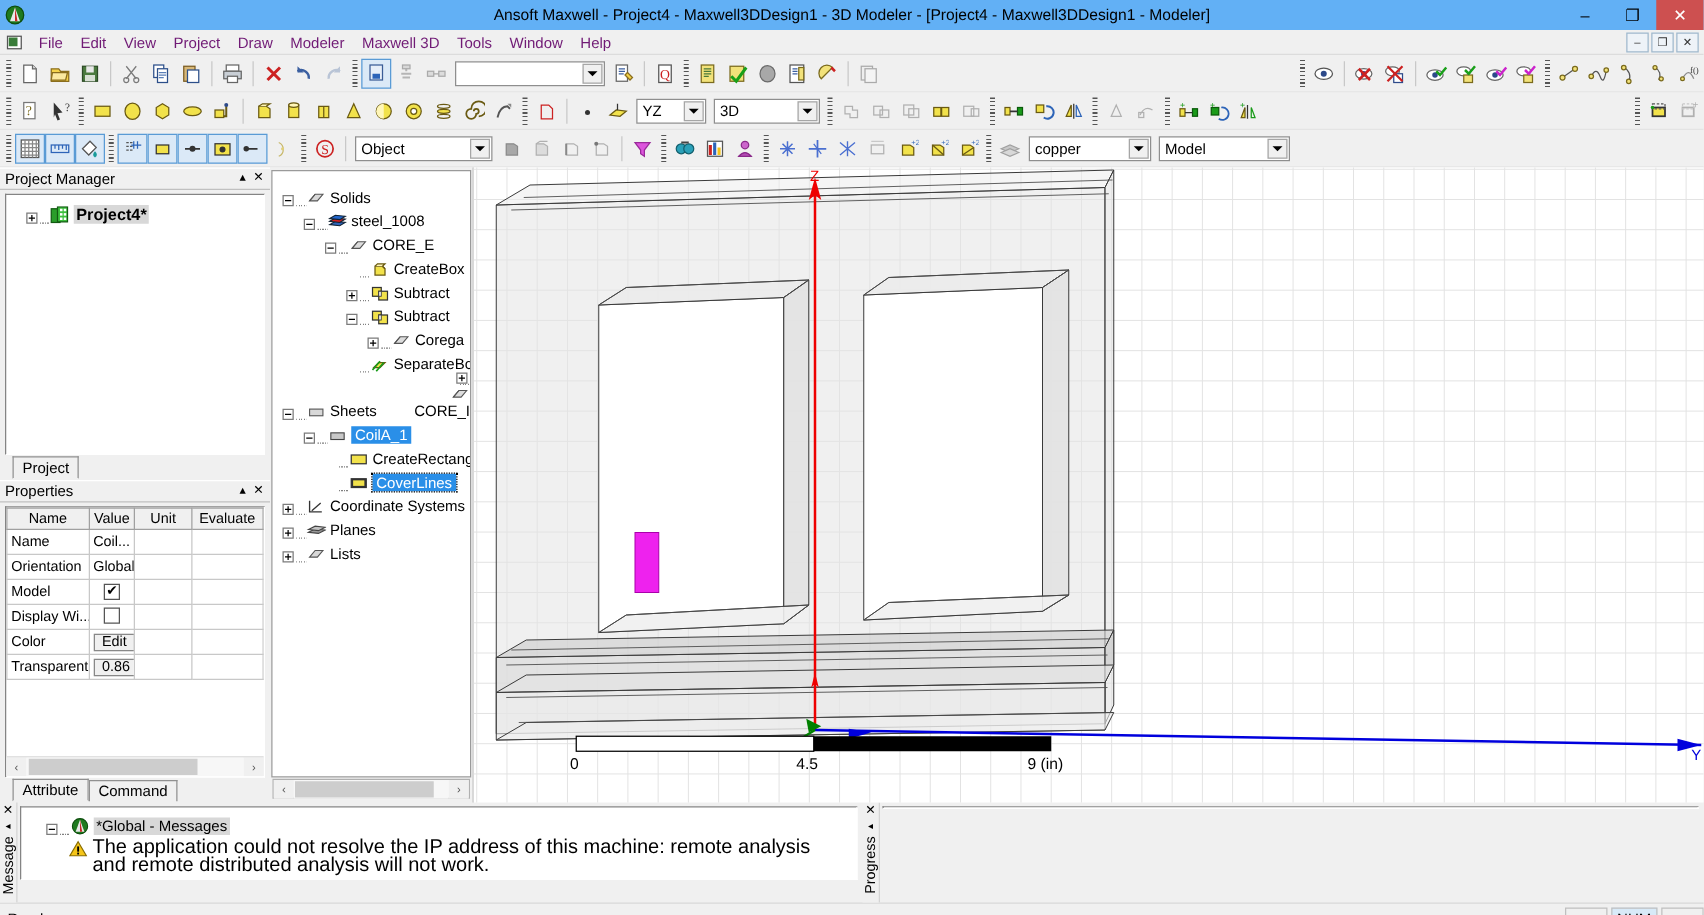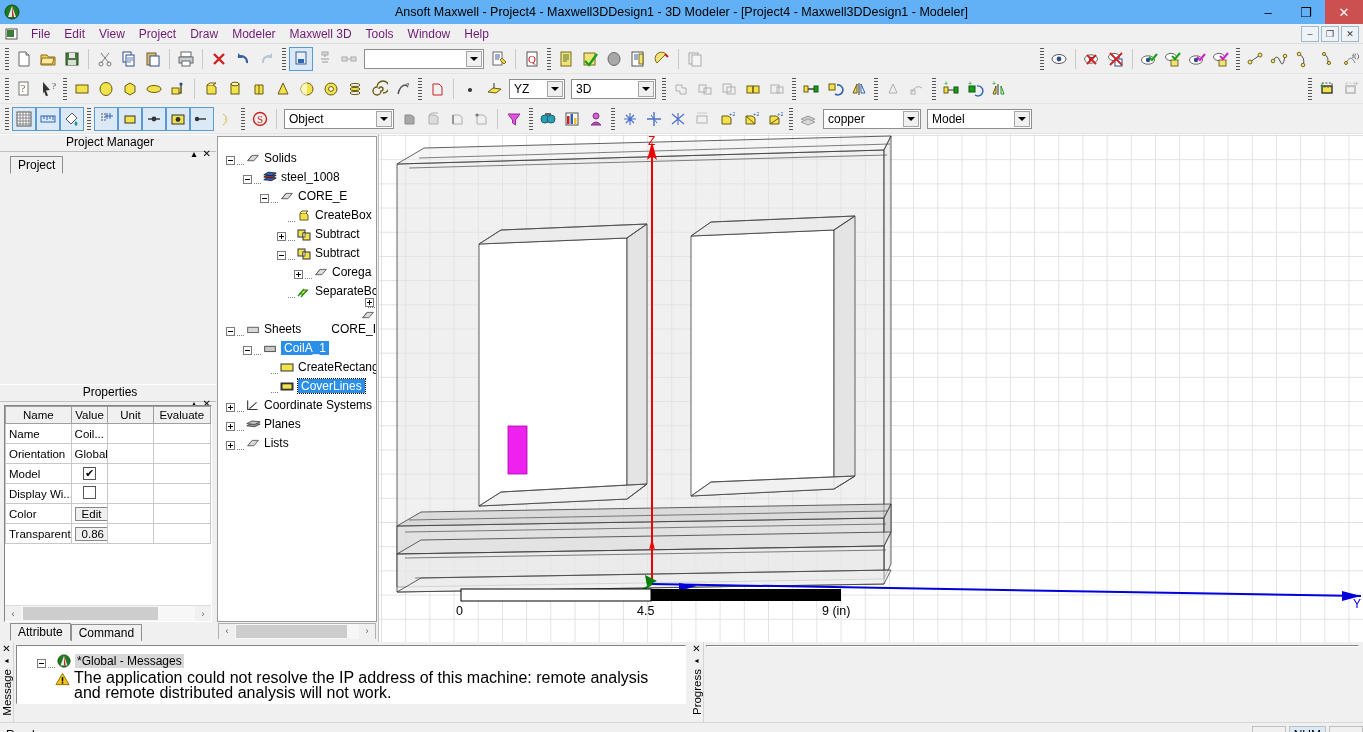--- a/index.html
+++ b/index.html
@@ -81,21 +81,21 @@
     border-right: 4px solid transparent; border-top: 4px solid #000;
   }
   
   #main { display: flex; height: 508px; background: #f0f0f0; }
   
   #leftdock { width: 216px; flex: 0 0 auto; display: flex; flex-direction: column; }
   .dockpanel { background: #f0f0f0; display: flex; flex-direction: column; }
   .dockhead {
     height: 18px; display: flex; align-items: center;
     border-top: 1px solid #fff; border-bottom: 1px solid #c0c0c0;
-    background: #f0f0f0; padding-left: 4px; flex-direction: column;
+    background: #f0f0f0; padding-left: 4px;
   }
   .dockhead .dt { font-size: 12px; color: #000; }
   .dockhead .dbtns { margin-left: auto; display: flex; gap: 6px; padding-right: 5px; }
   .dockhead .db { font-size: 10px; color: #000; cursor: pointer; line-height: 1; }
   .dockbody { flex: 1; padding: 3px 4px 2px 4px; display: flex; flex-direction: column; min-height: 0; }
   .sunken {
     border: 1px solid #848484; border-right-color: #fff; border-bottom-color: #fff;
     background: #fff; flex: 1; min-height: 0; overflow: hidden; position: relative;
   }
   .tabstrip { height: 18px; display: flex; align-items: flex-end; padding-left: 6px; }
@@ -892,20 +892,41 @@
 
     <div class="dockpanel" style="height:250px">
       <div class="dockhead">
         <span class="dt">Project Manager</span>
         <span class="dbtns">
           <span class="db">▴</span>
           <span class="db">✕</span>
         </span>
       </div>
       <div class="dockbody">
+        <div class="sunken">
+          <div class="tree">
+            <div class="trow" style="padding-left:14px">
+              <span class="tnode-box plus"></span>
+              <span class="dots"></span>
+              <span class="ticon">
+                <svg width="16" height="14" viewBox="0 0 16 14">
+                  <rect x="1" y="2" width="7" height="11" fill="#2a9d2a" stroke="#125a12"></rect>
+                  <rect x="6" y="0.5" width="8" height="12" fill="#3cc03c" stroke="#125a12"></rect>
+                  <rect x="8" y="2" width="2" height="2" fill="#fff"></rect>
+                    <rect x="11" y="2" width="2" height="2" fill="#fff"></rect>
+                  <rect x="8" y="5.5" width="2" height="2" fill="#fff"></rect>
+                    <rect x="11" y="5.5" width="2" height="2" fill="#fff"></rect>
+                  <rect x="8" y="9" width="2" height="2" fill="#fff"></rect>
+                    <rect x="11" y="9" width="2" height="2" fill="#fff"></rect>
+                </svg>
+              </span>
+              <span class="tlabel greyhl" style="font-weight:bold;font-size:13px">Project4*</span>
+            </div>
+          </div>
+        </div>
         <div class="tabstrip">
           <span class="tab sel">Project</span>
         </div>
       </div>
     </div>
 
     <div class="dockpanel" style="flex:1;min-height:0">
       <div class="dockhead">
         <span class="dt">Properties</span>
         <span class="dbtns">

